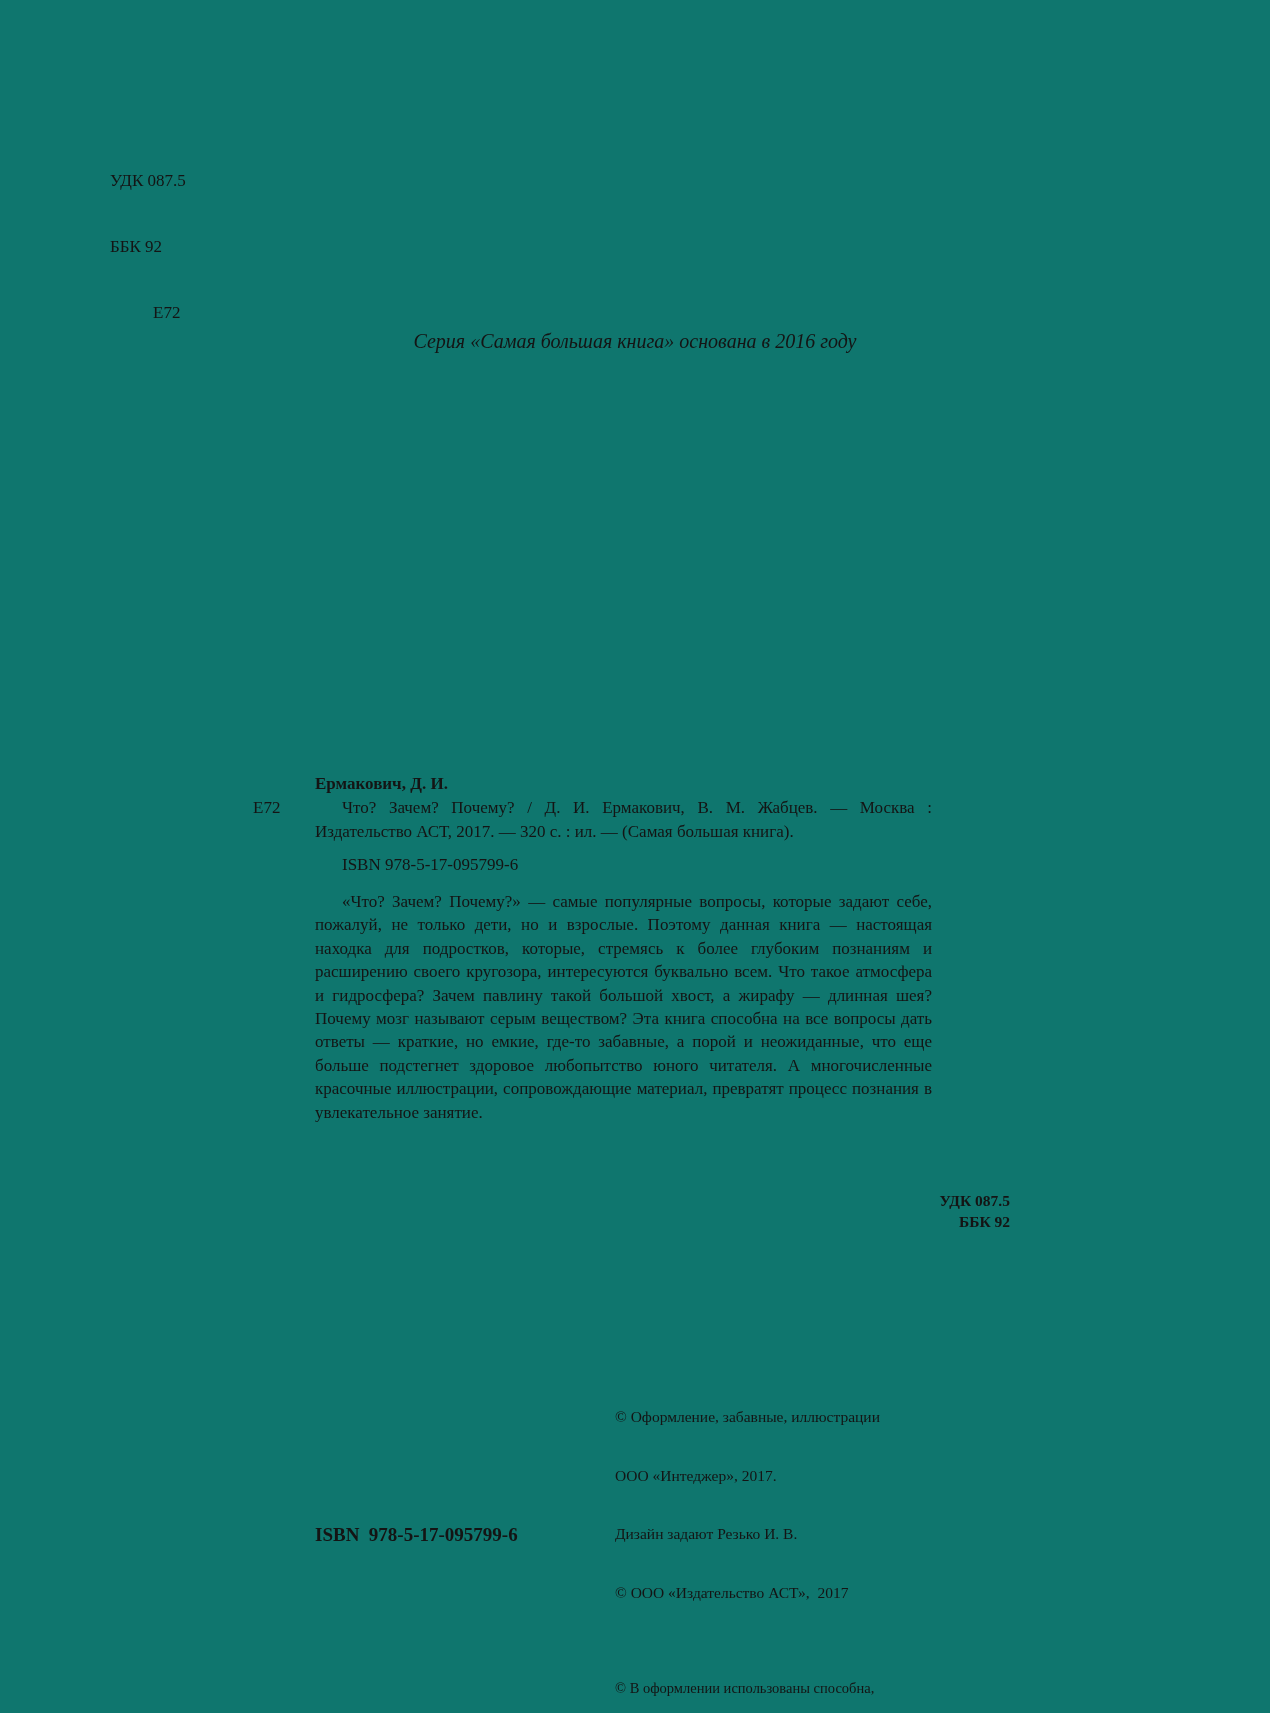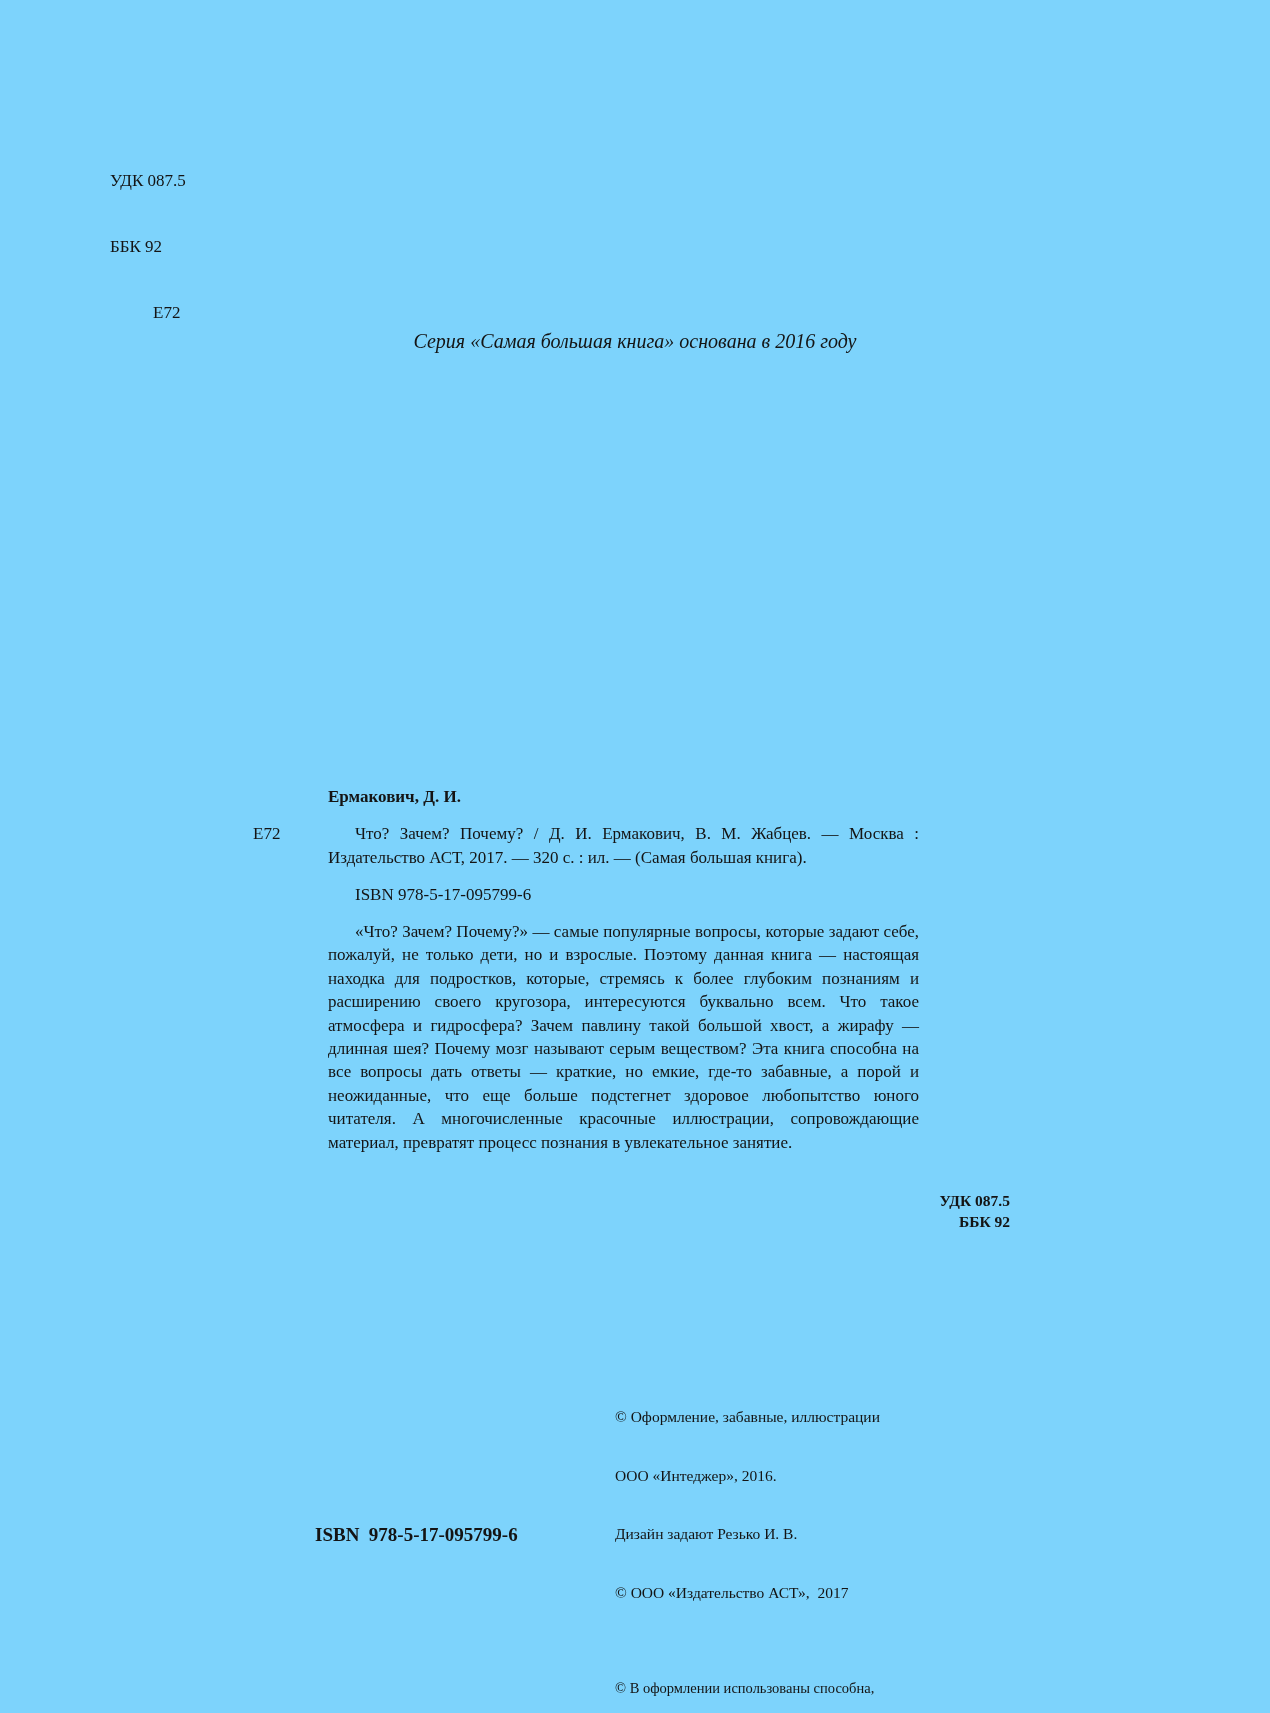--- a/index.html
+++ b/index.html
@@ -1,21 +1,21 @@
 <!DOCTYPE html>
 <html><head>
 <meta charset="utf-8">
 <style>
   html, body { margin: 0; padding: 0; background: #e9e9e9; }
   .page {
     position: relative;
     width: 1270px;
     height: 1713px;
     margin: 0 auto;
-    background: #7dd3fc;
+    background: #0f766e;
     color: #141414;
     font-family: "Liberation Serif", "DejaVu Serif", serif;
     overflow: hidden;
   }
   
   .top-codes {
     position: absolute;
     left: 110px;
     top: 126px;
     font-size: 17px;
@@ -37,21 +37,21 @@
 
   
   .catalog-card {
     position: absolute;
     left: 315px;
     top: 772px;
     width: 617px;
     font-size: 17px;
     line-height: 24px;
   }
-  .catalog-card p { margin: 13px; }
+  .catalog-card p { margin: 0; }
   .author { font-weight: bold; }
   .entry-wrap { position: relative; }
   .entry-code {
     position: absolute;
     left: -62px;
     top: 0;
     line-height: 24px;
   }
   .entry {
     text-align: justify;
@@ -133,21 +133,21 @@
   </div>
 
   <div class="right-codes">
     <div>УДК 087.5</div>
     <div>ББК 92</div>
   </div>
 
   <div class="copyright">
     <div class="cp-group">
       <div>© Оформление, забавные, иллюстрации</div>
-      <div>ООО «Интеджер», 2016.</div>
+      <div>ООО «Интеджер», 2017.</div>
       <div>Дизайн задают Резько И. В.</div>
       <div>© ООО «Издательство АСТ»,  2017</div>
     </div>
     <div class="cp-group small">
       <div>© В оформлении использованы способна,</div>
       
       
     </div>
 
   </div>

